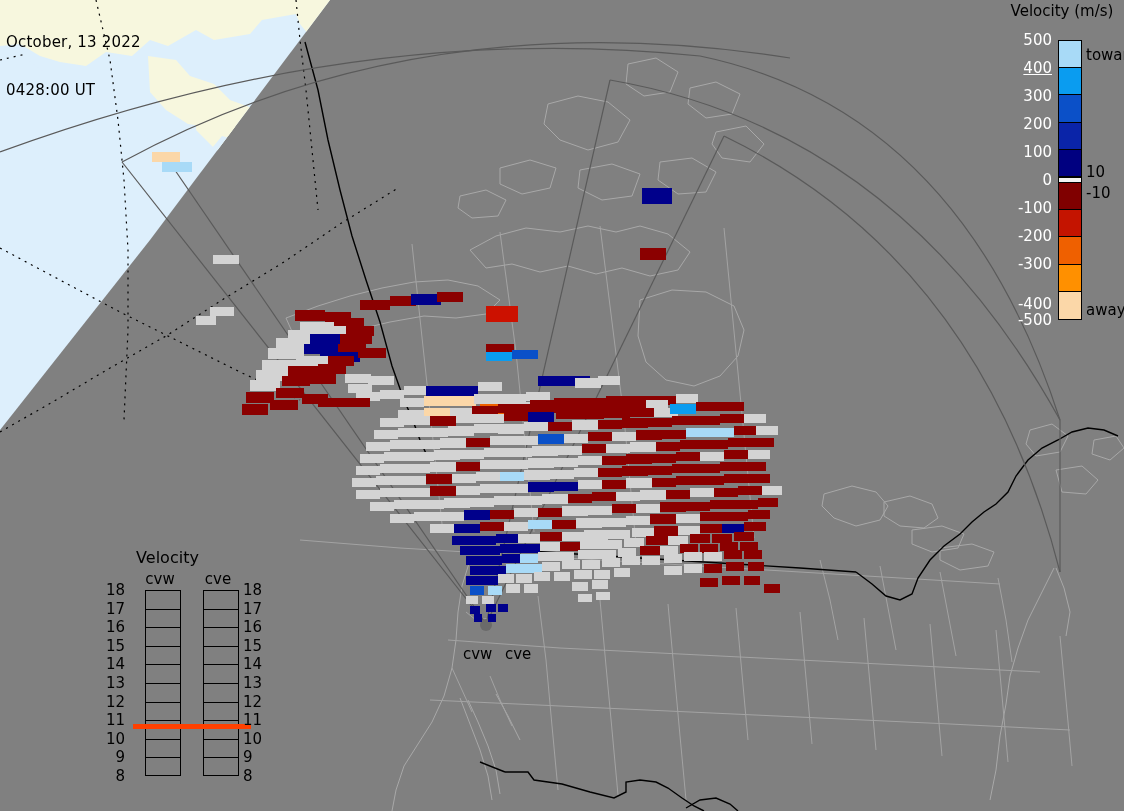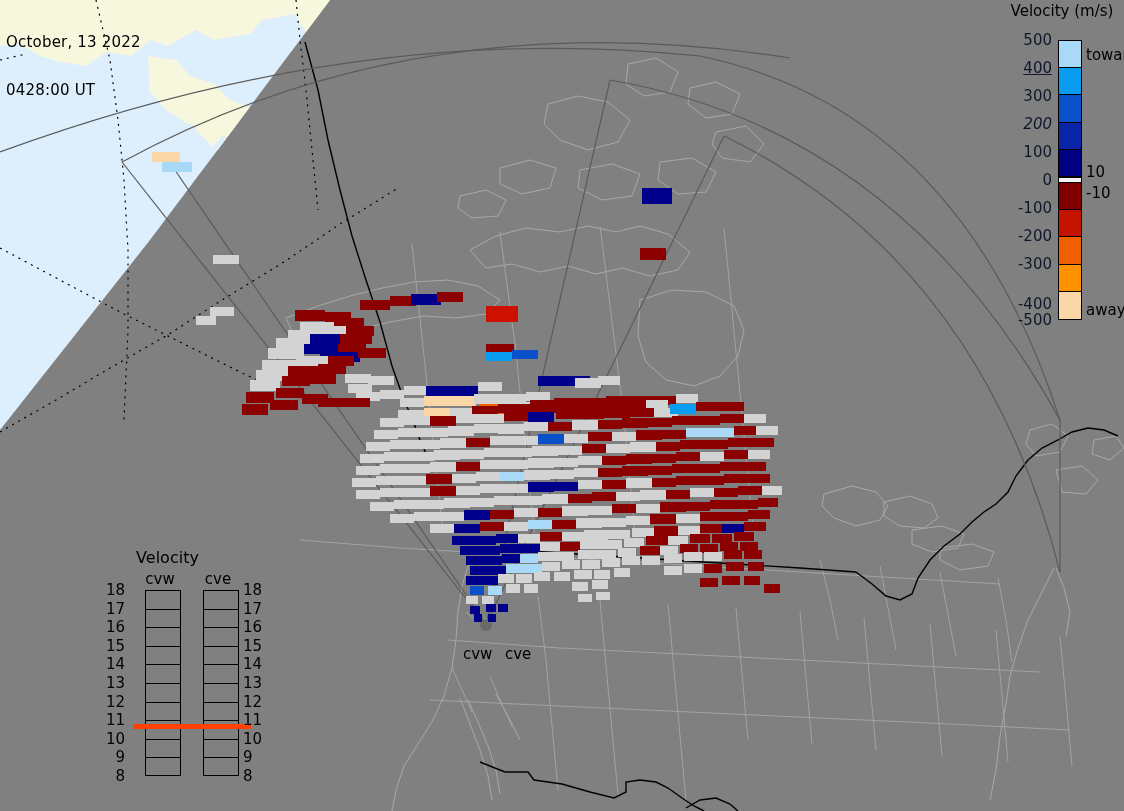--- a/index.html
+++ b/index.html
@@ -18,21 +18,21 @@
 
   
   #velbar{position:absolute;left:990px;top:0px;width:134px;height:340px;}
   #veltitle{position:absolute;left:10px;top:2px;width:124px;color:#000;font-size:15px;
             text-align:center;white-space:nowrap;}
   #velswatches{position:absolute;left:68px;top:40px;width:24px;height:280px;
                border:1px solid #000;box-sizing:border-box;}
   .velband{width:100%;box-sizing:border-box;border-bottom:1px solid #000;}
   .velband:last-child{border-bottom:none;}
   .velzero{height:6px;background:#f2f2f2;border-top:1px solid #000;border-bottom:1px solid #000;}
-  .veltick{position:absolute;right:72px;color:#0f172a;font-size:15px;text-align:right;
+  .veltick{position:absolute;right:72px;color:#ffffff;font-size:15px;text-align:right;
            white-space:nowrap;transform:translateY(-50%);width:60px;}
   .vellab{position:absolute;left:96px;color:#000;font-size:15px;white-space:nowrap;
           transform:translateY(-50%);}
 
   
   #freqbox{position:absolute;left:85px;top:545px;width:165px;height:250px;}
   #freqtitle{position:absolute;left:0;top:3px;width:165px;text-align:center;color:#000;font-size:16px;}
   .freqcolhead{position:absolute;top:25px;color:#000;font-size:15px;text-align:center;width:46px;}
   .freqcol{position:absolute;top:45px;width:36px;height:186px;border:1px solid #000;
            box-sizing:border-box;background:transparent;}
@@ -560,21 +560,21 @@
         <div class="velband" title="-100 to -10" style="background: rgb(128, 0, 0); height: 27.2px;"></div>
         <div class="velband" title="-200 to -100" style="background: rgb(196, 20, 0); height: 27.2px;"></div>
         <div class="velband" title="-300 to -200" style="background: rgb(239, 96, 0); height: 27.2px;"></div>
         <div class="velband" title="-400 to -300" style="background: rgb(255, 144, 0); height: 27.2px;"></div>
         <div class="velband" title="-500 to -400" style="background: rgb(251, 215, 168); height: 27.2px;"></div>
       </div>
     <div id="velticks">
         <div class="veltick" style="top: 40px;">500</div>
         <div class="veltick" style="top: 68px; text-decoration: underline;">400</div>
         <div class="veltick" style="top: 96px;">300</div>
-        <div class="veltick" style="top: 124px; font-style: italic;">200</div>
+        <div class="veltick" style="top: 124px;">200</div>
         <div class="veltick" style="top: 152px;">100</div>
         <div class="veltick" style="top: 180px;">0</div>
         <div class="veltick" style="top: 208px;">-100</div>
         <div class="veltick" style="top: 236px;">-200</div>
         <div class="veltick" style="top: 264px;">-300</div>
         <div class="veltick" style="top: 292px; margin-top: 12px;">-400</div>
         <div class="veltick" style="top: 320px;">-500</div>
       </div>
     <div id="vellabels">
         <div class="vellab" style="top: 55px;">toward</div>

